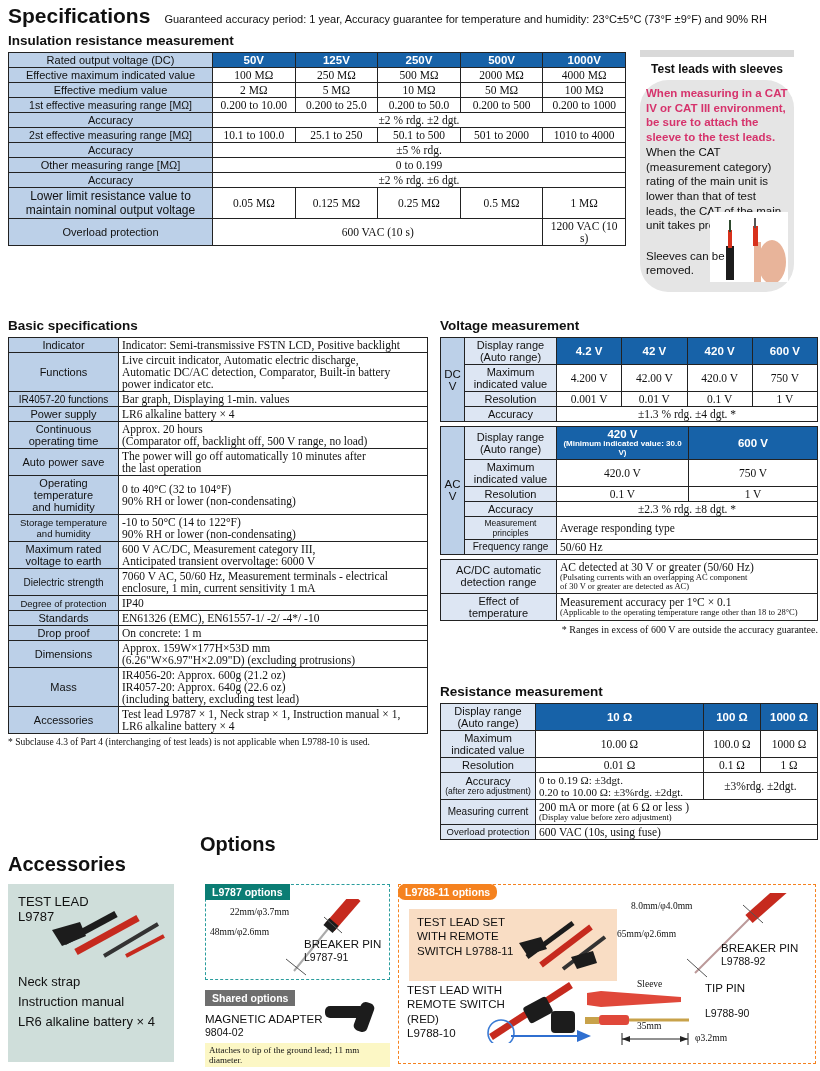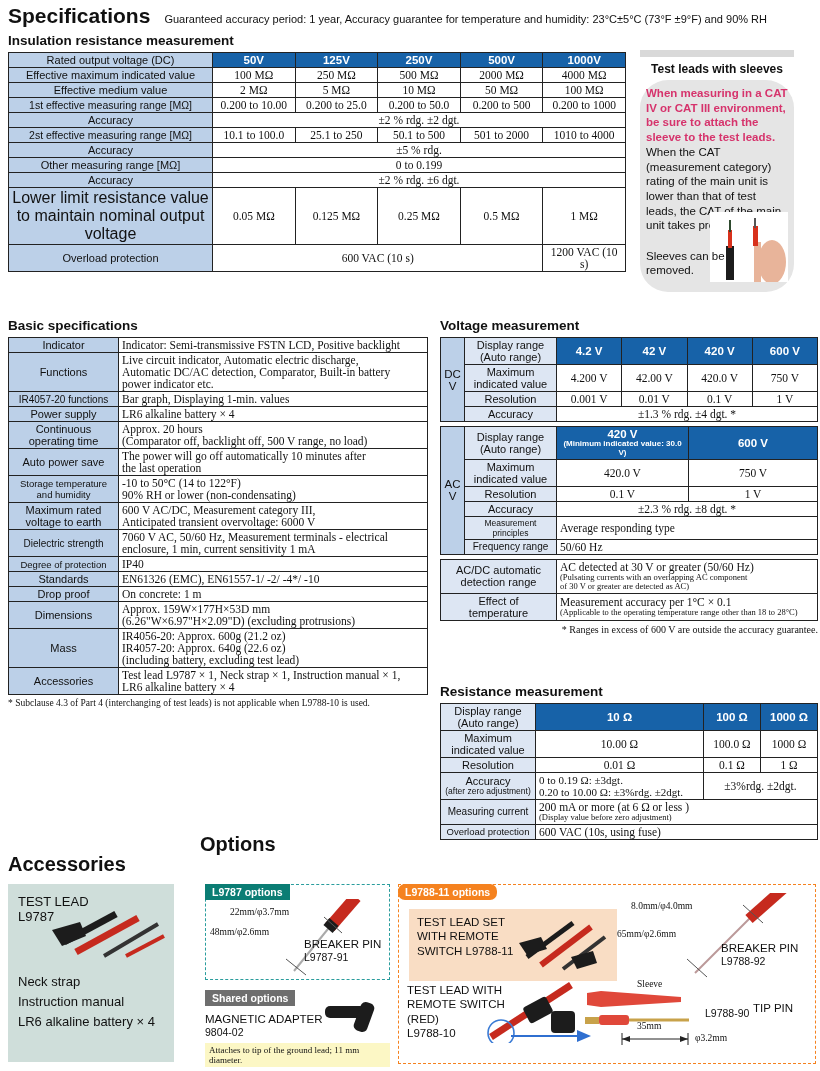--- a/index.html
+++ b/index.html
@@ -108,21 +108,21 @@
       </tr>
       <tr>
         <td class="lbl">Other measuring range [MΩ]</td>
         <td class="val" colspan="5">0 to 0.199</td>
       </tr>
       <tr>
         <td class="lbl">Accuracy</td>
         <td class="val" colspan="5">±2 % rdg. ±6 dgt.</td>
       </tr>
       <tr>
-        <td class="lbl" style="font-size:16px;">Lower limit resistance value to maintain nominal output voltage</td>
+        <td class="lbl" style="font-size:12px;">Lower limit resistance value to maintain nominal output voltage</td>
         <td class="val">0.05 MΩ</td>
         <td class="val">0.125 MΩ</td>
         <td class="val">0.25 MΩ</td>
         <td class="val">0.5 MΩ</td>
         <td class="val">1 MΩ</td>
       </tr>
       <tr>
         <td class="lbl">Overload protection</td>
         <td class="val" colspan="4">600 VAC (10 s)</td>
         <td class="val">1200 VAC (10 s)</td>
@@ -183,20 +183,27 @@
 operating time</td>
             <td class="val left pre">Approx. 20 hours
 (Comparator off, backlight off, 500 V range, no load)</td>
           </tr>
       <tr>
             <td class="lbl">Auto power save</td>
             <td class="val left pre">The power will go off automatically 10 minutes after
 the last operation</td>
           </tr>
       <tr>
+            <td class="lbl pre">Operating
+temperature
+and humidity</td>
+            <td class="val left pre">0 to 40°C (32 to 104°F)
+90% RH or lower (non-condensating)</td>
+          </tr>
+      <tr>
             <td class="lbl pre" style="font-size:9.5px;">Storage temperature
 and humidity</td>
             <td class="val left pre">-10 to 50°C (14 to 122°F)
 90% RH or lower (non-condensating)</td>
           </tr>
       <tr>
             <td class="lbl pre">Maximum rated
 voltage to earth</td>
             <td class="val left pre">600 V AC/DC, Measurement category III,
 Anticipated transient overvoltage: 6000 V</td>
@@ -502,21 +509,21 @@
 
     <div class="dim abs" style="left:238px;top:94px;">Sleeve</div>
     <svg class="abs" style="left:186px;top:104px;" width="100" height="20">
       <polygon points="2,4 16,2 96,8 96,13 16,18 2,16" fill="#e0483a"></polygon>
     </svg>
     <svg class="abs" style="left:186px;top:128px;" width="110" height="14">
       <rect x="0" y="4" width="14" height="7" fill="#c8a24a"></rect>
       <rect x="14" y="2" width="30" height="10" rx="3" fill="#e0483a"></rect>
       <line x1="44" y1="7" x2="104" y2="7" stroke="#c8a24a" stroke-width="3"></line>
     </svg>
-    <div class="prod abs" style="left:306px;top:116px;margin-left:48px;">TIP PIN</div>
+    <div class="prod abs" style="left:306px;top:96px;">TIP PIN</div>
     <div class="code abs" style="left:306px;top:122px;">L9788-90</div>
     <svg class="abs" style="left:222px;top:148px;" width="68" height="12">
       <line x1="1" y1="0" x2="1" y2="12" stroke="#222" stroke-width="1"></line>
       <line x1="67" y1="0" x2="67" y2="12" stroke="#222" stroke-width="1"></line>
       <line x1="1" y1="6" x2="67" y2="6" stroke="#222" stroke-width="1"></line>
       <polygon points="1,6 9,3 9,9" fill="#222"></polygon>
       <polygon points="67,6 59,3 59,9" fill="#222"></polygon>
     </svg>
     <div class="dim abs" style="left:238px;top:136px;">35mm</div>
     <div class="dim abs" style="left:296px;top:148px;">φ3.2mm</div>

